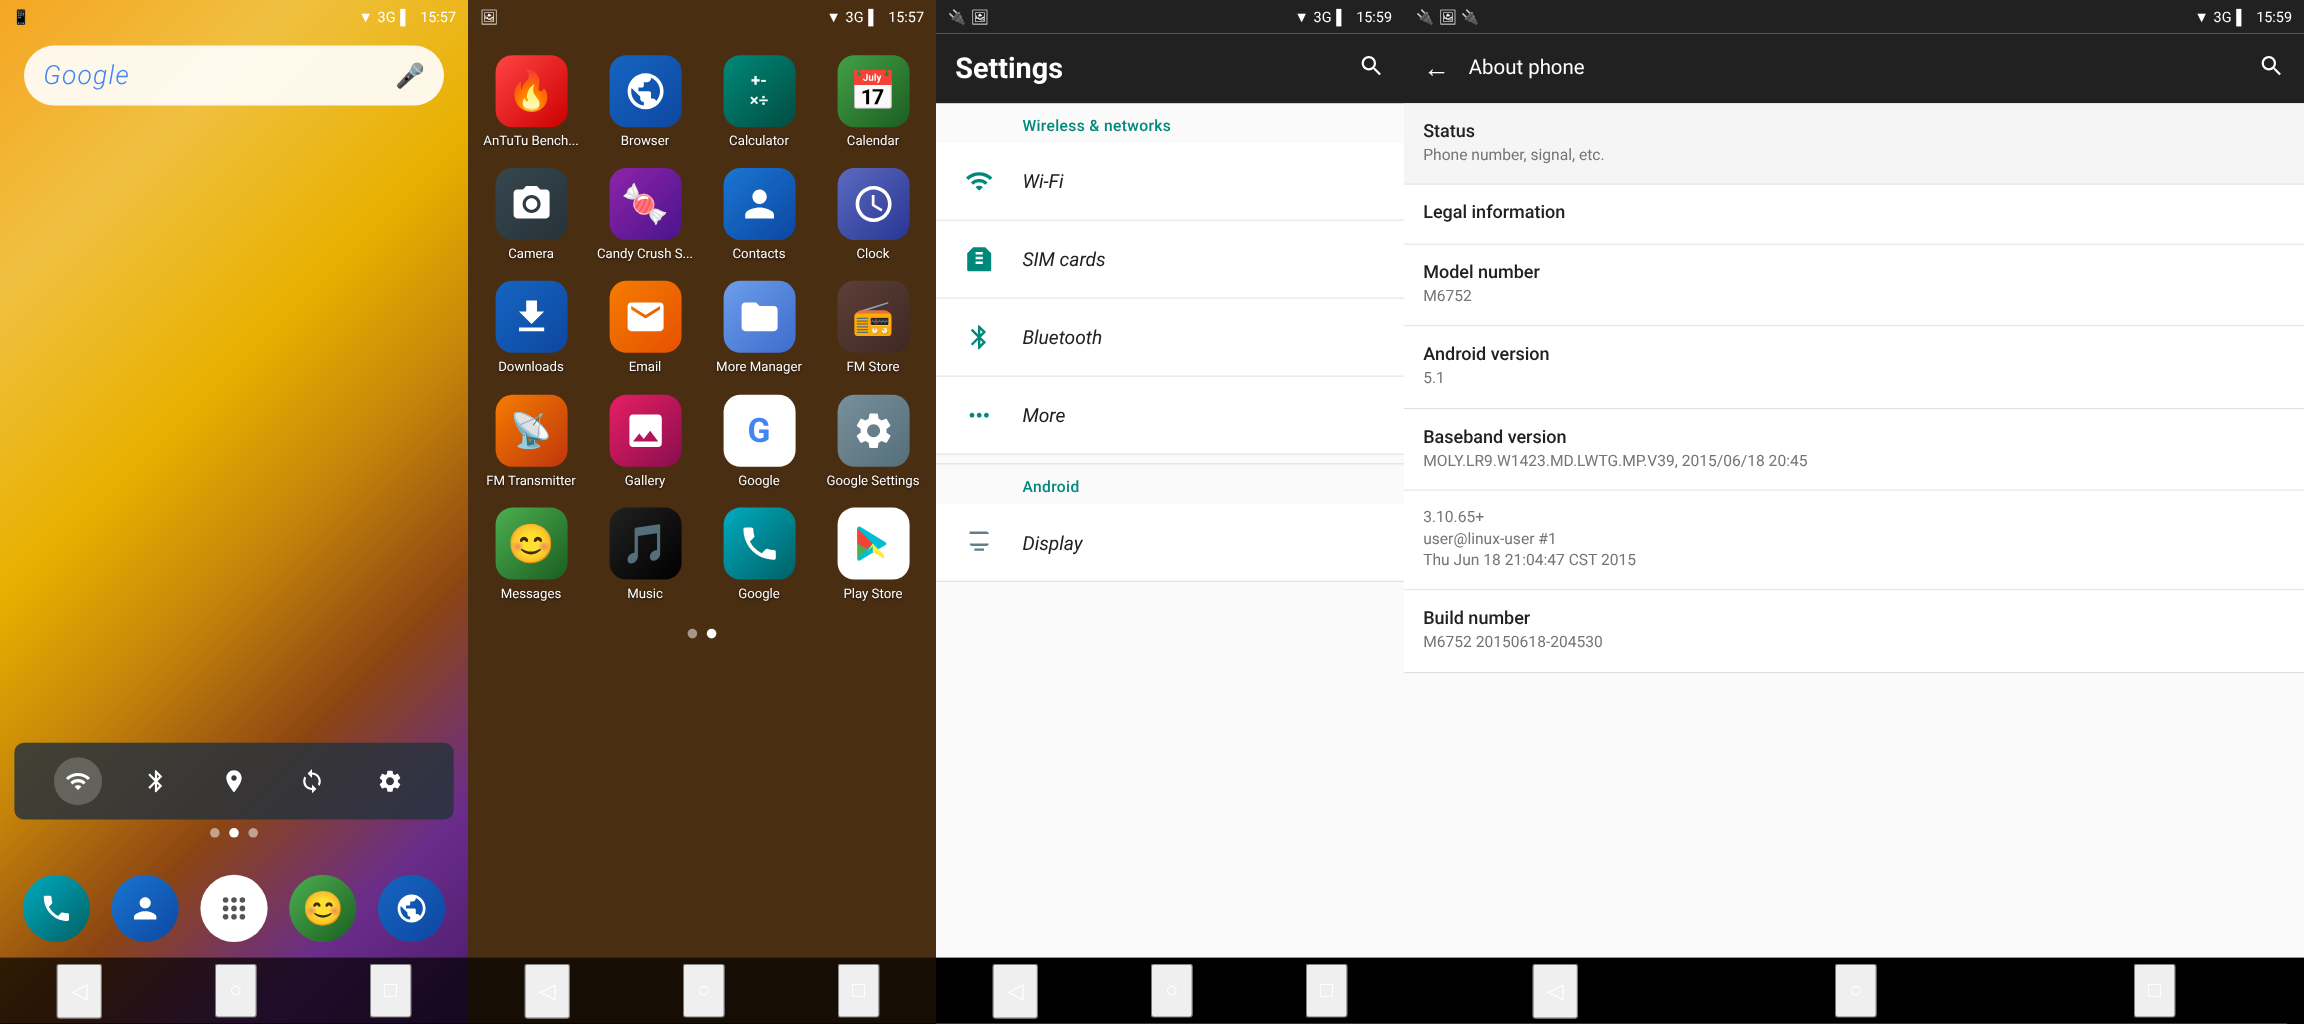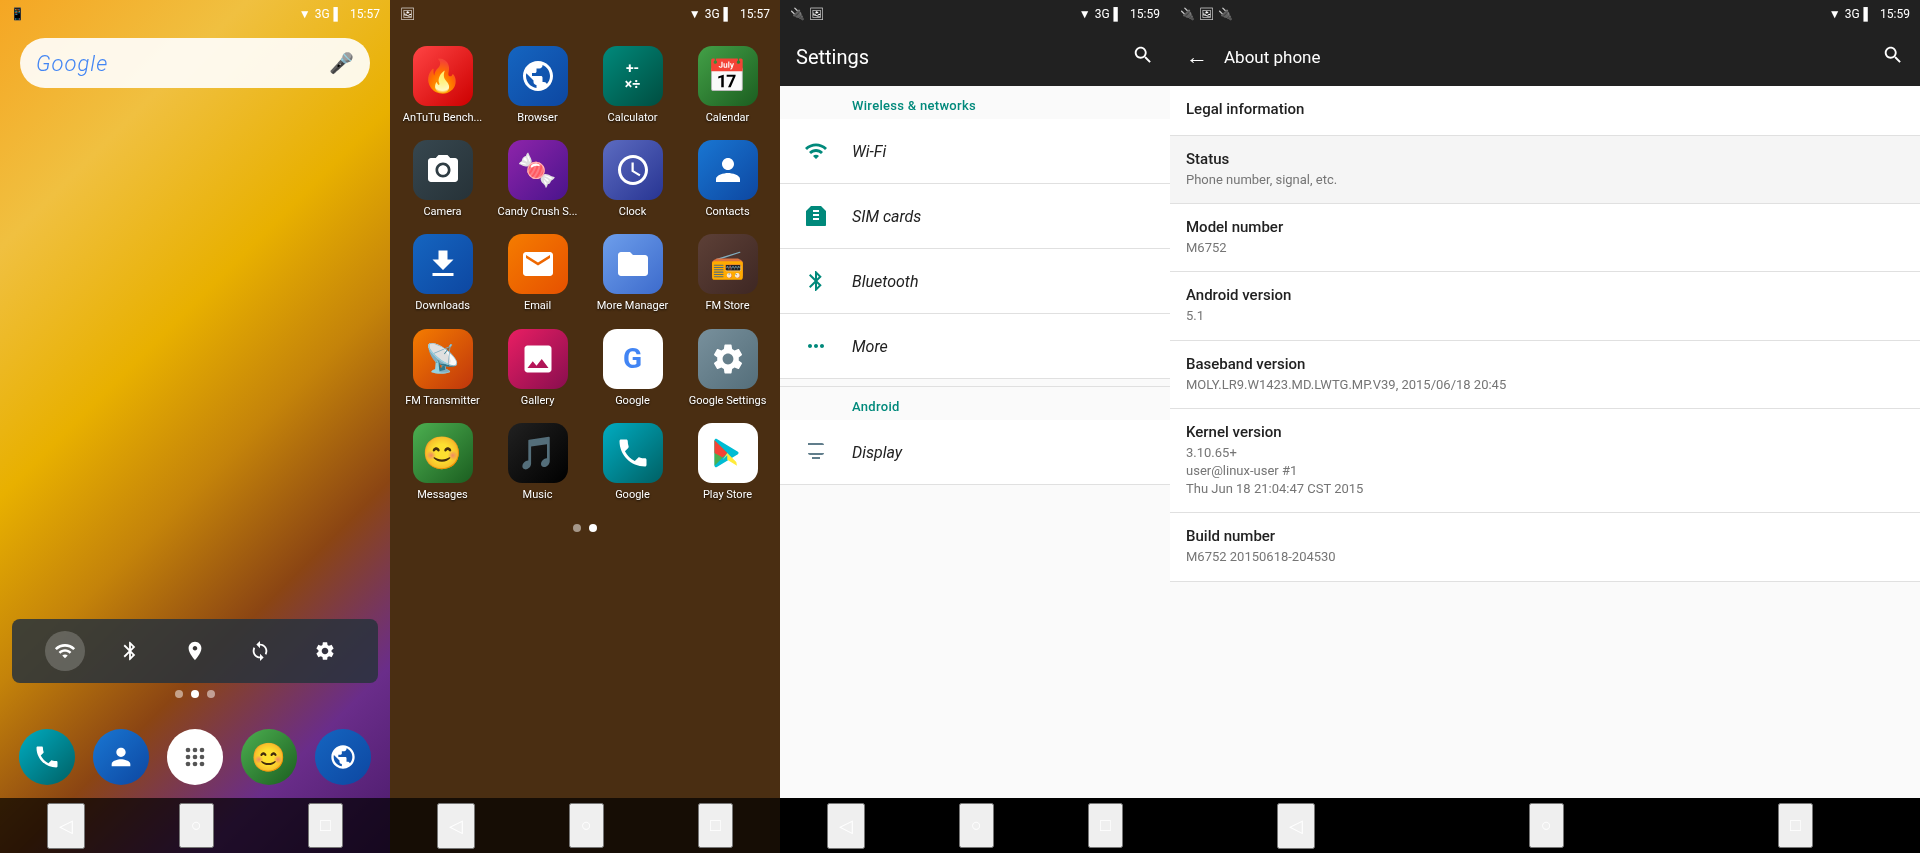--- a/index.html
+++ b/index.html
@@ -240,21 +240,21 @@
     }
     .settings-header {
       background: #212121;
       color: white;
       padding: 10px 16px;
       display: flex;
       align-items: center;
       justify-content: space-between;
       height: 58px;
     }
-    .settings-title { font-size: 20px; font-weight: 400; }
+    .settings-title { font-size: 24px; font-weight: 700; }
     .settings-search-icon { font-size: 20px; }
     .settings-content { flex: 1; overflow: hidden; }
     .settings-section-label {
       color: #00897b;
       font-size: 13px;
       font-weight: 500;
       padding: 12px 16px 6px 72px;
       letter-spacing: 0.3px;
     }
     .settings-item {
@@ -490,34 +490,34 @@
       </div>
       <span class="app-label">Camera</span>
     </div>
     <div class="app-item">
       <div class="app-icon-wrap icon-candy">
         <span style="font-size:32px;">🍬</span>
       </div>
       <span class="app-label">Candy Crush S...</span>
     </div>
     <div class="app-item">
+      <div class="app-icon-wrap icon-contacts">
+        <svg width="36" height="36" viewBox="0 0 24 24" fill="white">
+            <path d="M12 12c2.21 0 4-1.79 4-4s-1.79-4-4-4-4 1.79-4 4 1.79 4 4 4zm0 2c-2.67 0-8 1.34-8 4v2h16v-2c0-2.66-5.33-4-8-4z"></path>
+          </svg>
+      </div>
+      <span class="app-label">Contacts</span>
+    </div>
+    <div class="app-item">
       <div class="app-icon-wrap icon-clock">
         <svg width="36" height="36" viewBox="0 0 24 24" fill="white">
             <path d="M12 2C6.48 2 2 6.48 2 12s4.48 10 10 10 10-4.48 10-10S17.52 2 12 2zm0 18c-4.42 0-8-3.58-8-8s3.58-8 8-8 8 3.58 8 8-3.58 8-8 8zm.5-13H11v6l5.25 3.15.75-1.23-4.5-2.67V7z"></path>
           </svg>
       </div>
       <span class="app-label">Clock</span>
-    </div>
-    <div class="app-item">
-      <div class="app-icon-wrap icon-contacts">
-        <svg width="36" height="36" viewBox="0 0 24 24" fill="white">
-            <path d="M12 12c2.21 0 4-1.79 4-4s-1.79-4-4-4-4 1.79-4 4 1.79 4 4 4zm0 2c-2.67 0-8 1.34-8 4v2h16v-2c0-2.66-5.33-4-8-4z"></path>
-          </svg>
-      </div>
-      <span class="app-label">Contacts</span>
     </div>
 
     <div class="app-item">
       <div class="app-icon-wrap icon-downloads">
         <svg width="36" height="36" viewBox="0 0 24 24" fill="white">
             <path d="M19 9h-4V3H9v6H5l7 7 7-7zM5 18v2h14v-2H5z"></path>
           </svg>
       </div>
       <span class="app-label">Downloads</span>
     </div>
@@ -734,46 +734,45 @@
     <span class="about-title">About phone</span>
     <span class="about-search-icon">
       <svg width="22" height="22" viewBox="0 0 24 24" fill="white">
           <path d="M15.5 14h-.79l-.28-.27C15.41 12.59 16 11.11 16 9.5 16 5.91 13.09 3 9.5 3S3 5.91 3 9.5 5.91 16 9.5 16c1.61 0 3.09-.59 4.23-1.57l.27.28v.79l5 4.99L20.49 19l-4.99-5zm-6 0C7.01 14 5 11.99 5 9.5S7.01 5 9.5 5 14 7.01 14 9.5 11.99 14 9.5 14z"></path>
         </svg>
     </span>
   </div>
 
   <div class="about-content">
 
-    <div class="about-item">
-      <div class="about-item-title">Legal information</div>
-    </div>
-
     <div class="about-item" style="background:#f5f5f5;">
       <div class="about-item-title">Status</div>
       <div class="about-item-value">Phone number, signal, etc.</div>
     </div>
 
     <div class="about-item">
+      <div class="about-item-title">Legal information</div>
+    </div>
+
+    <div class="about-item">
       <div class="about-item-title">Model number</div>
       <div class="about-item-value">M6752</div>
     </div>
 
     <div class="about-item">
       <div class="about-item-title">Android version</div>
       <div class="about-item-value">5.1</div>
     </div>
 
     <div class="about-item">
       <div class="about-item-title">Baseband version</div>
       <div class="about-item-value">MOLY.LR9.W1423.MD.LWTG.MP.V39, 2015/06/18 20:45</div>
     </div>
 
     <div class="about-item">
-      <div class="about-item-title">Kernel version</div>
       <div class="about-item-value" style="white-space:pre-line;">3.10.65+
 user@linux-user #1
 Thu Jun 18 21:04:47 CST 2015</div>
     </div>
 
     <div class="about-item">
       <div class="about-item-title">Build number</div>
       <div class="about-item-value">M6752 20150618-204530</div>
     </div>
   </div>

